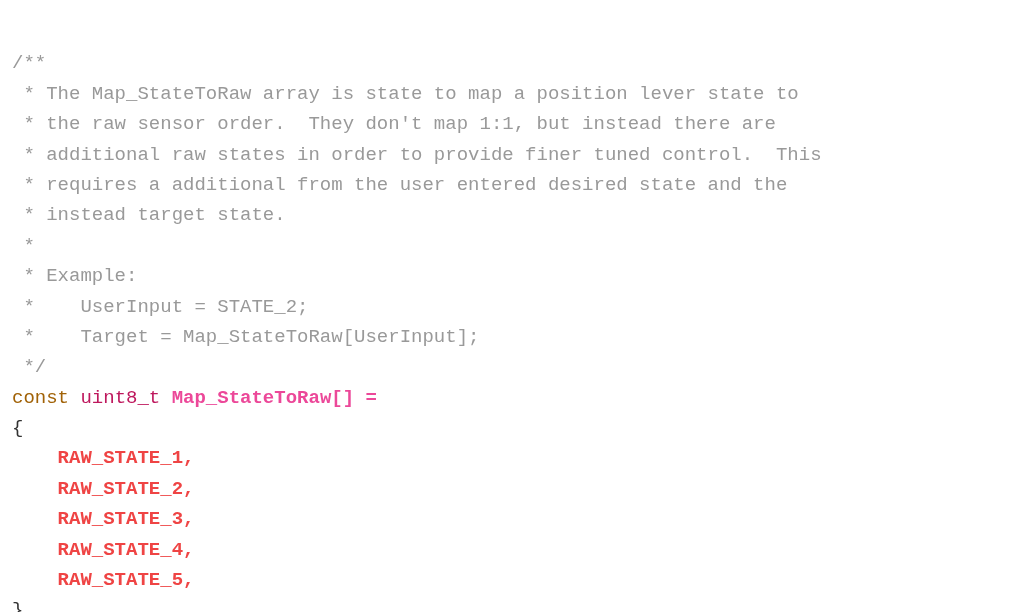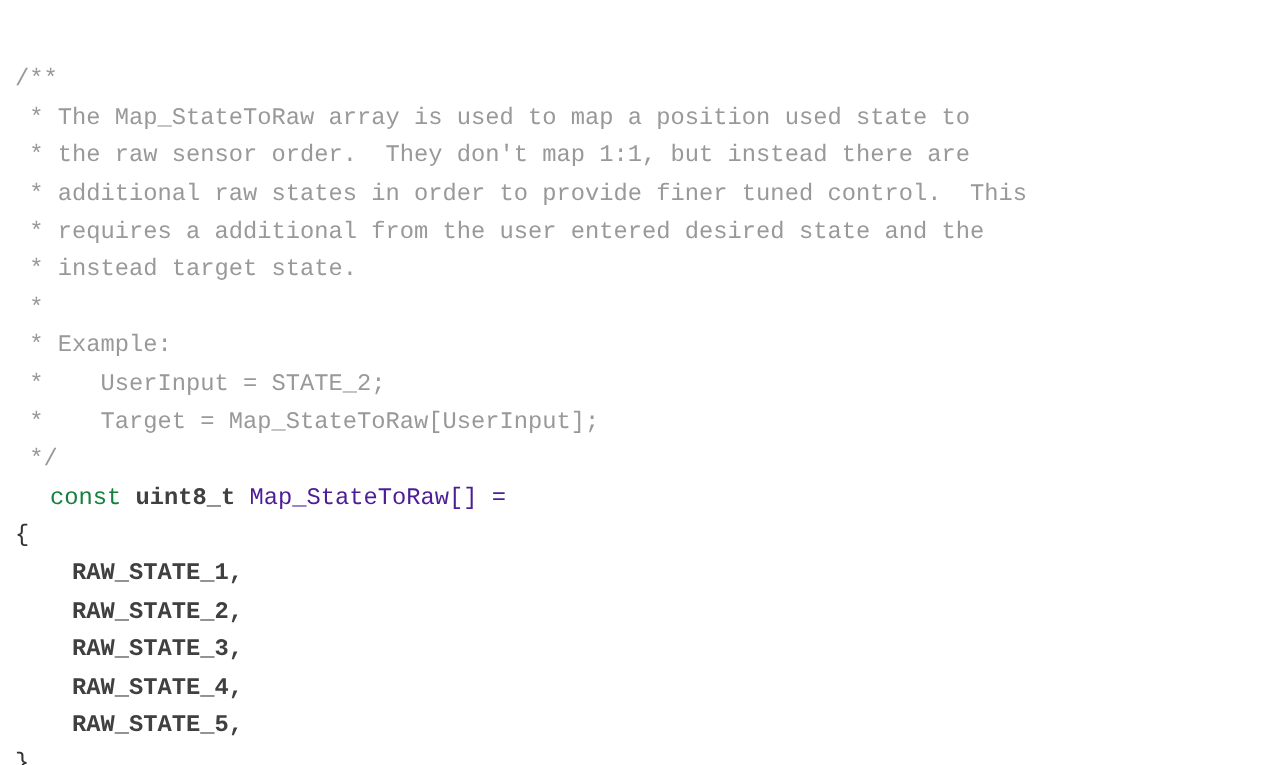--- a/index.html
+++ b/index.html
@@ -18,44 +18,43 @@
       height: 612px;
       overflow: hidden;
     }
     .code-container {
       white-space: pre;
     }
     .comment {
       color: #999999;
     }
     .keyword {
-      color: #15803d;
-      margin-left: 28px;
+      color: #a16207;
     }
     .type {
-      color: #404040;
-      font-weight: bold;
+      color: #be185d;
     }
     .declaration {
-      color: #4c1d95;
+      color: #ec4899;
+      font-weight: bold;
     }
     .brace {
       color: #333333;
     }
     .array-item {
-      color: #404040;
+      color: #ef4444;
       font-weight: bold;
     }
   </style>
 </head>
 <body>
 
 <div class="code-container">
 <span class="comment">/**</span>
-<span class="comment"> * The Map_StateToRaw array is used to map a position used state to</span>
+<span class="comment"> * The Map_StateToRaw array is state to map a position lever state to</span>
 <span class="comment"> * the raw sensor order.  They don't map 1:1, but instead there are</span>
 <span class="comment"> * additional raw states in order to provide finer tuned control.  This</span>
 <span class="comment"> * requires a additional from the user entered desired state and the</span>
 <span class="comment"> * instead target state.</span>
 <span class="comment"> *</span>
 <span class="comment"> * Example:</span>
 <span class="comment"> *    UserInput = STATE_2;</span>
 <span class="comment"> *    Target = Map_StateToRaw[UserInput];</span>
 <span class="comment"> */</span>
 <span><span class="keyword">const</span> <span class="type">uint8_t</span> <span class="declaration">Map_StateToRaw[] =</span></span>

